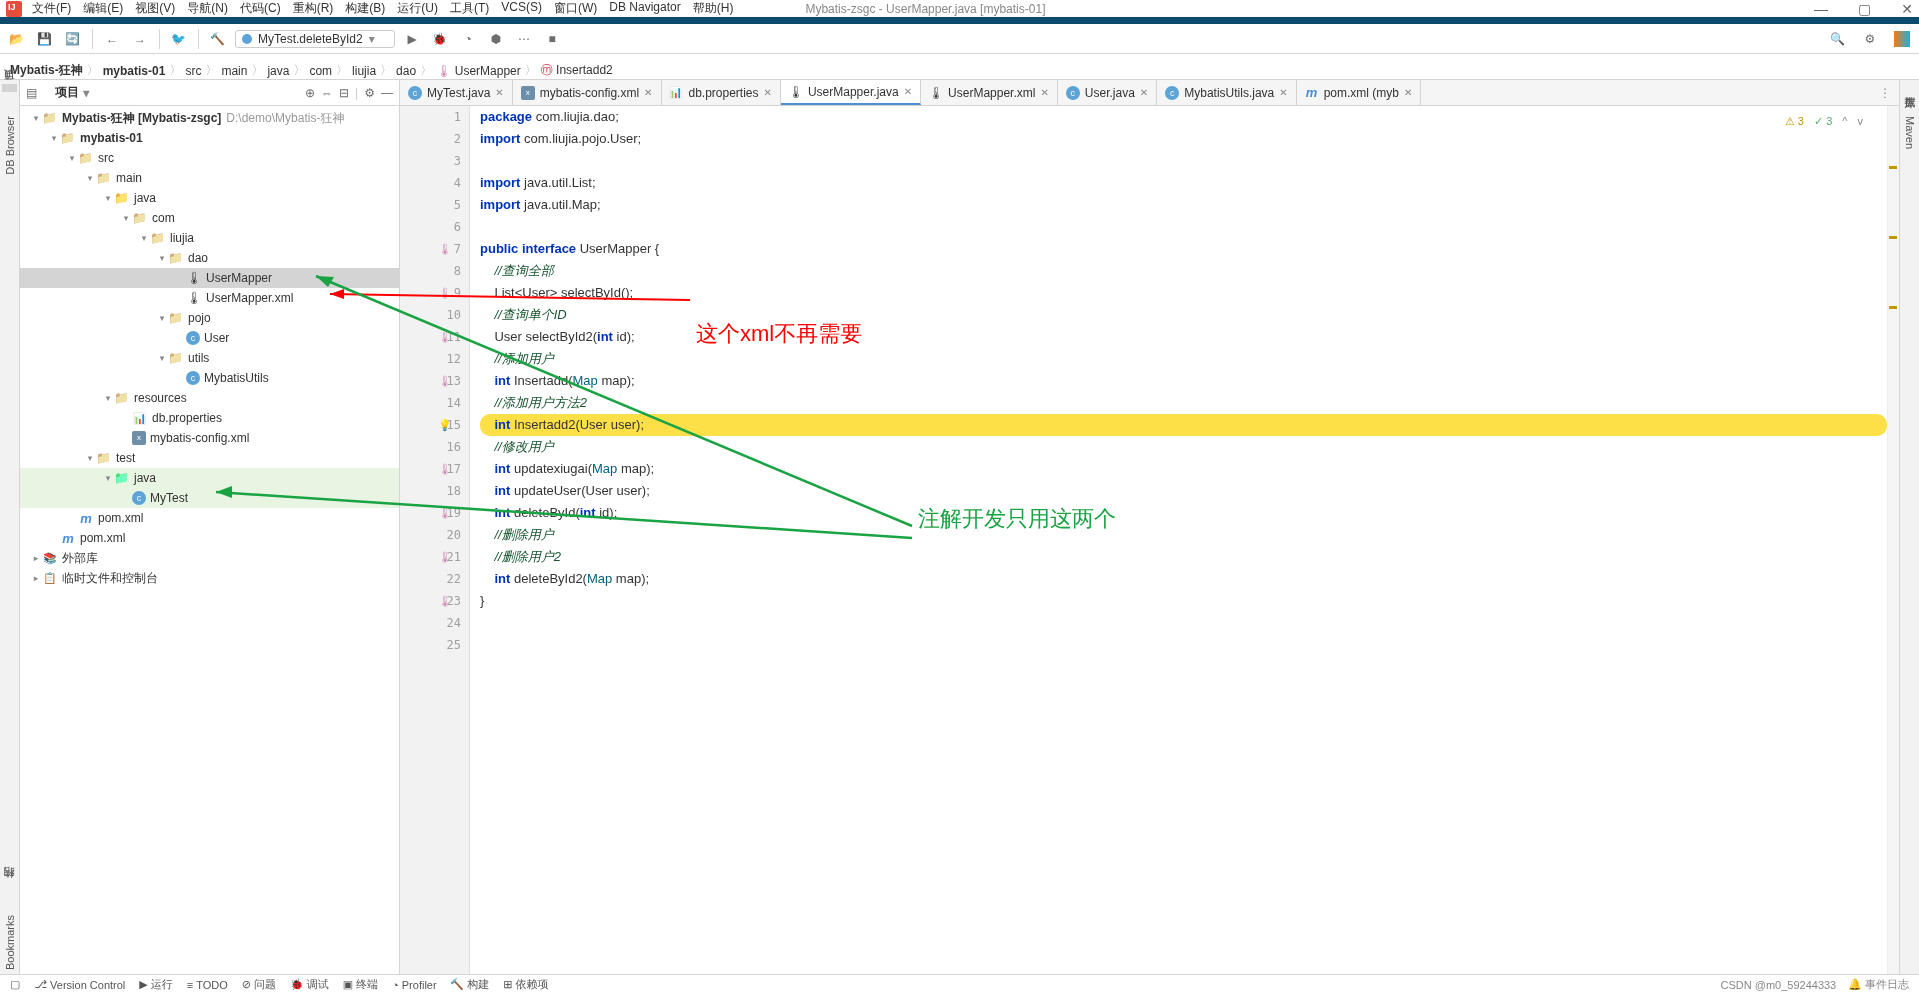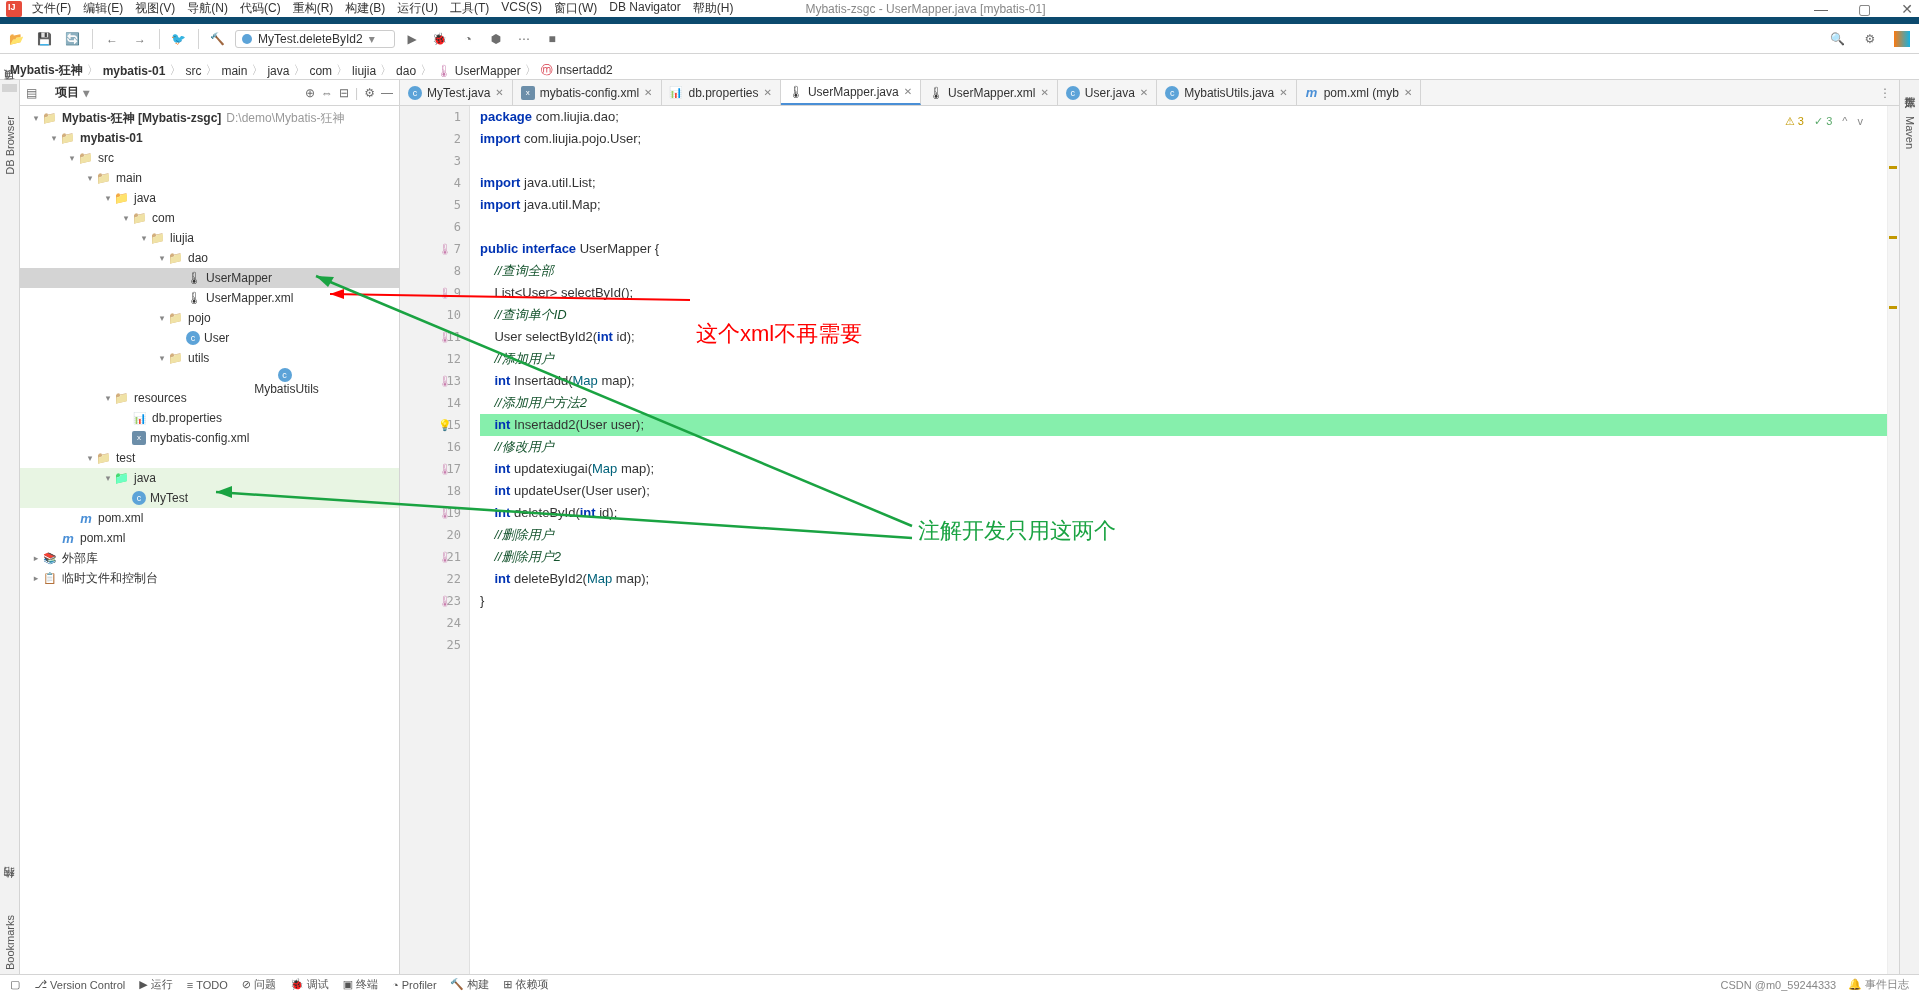--- a/index.html
+++ b/index.html
@@ -78,21 +78,21 @@
 .tab.active { background:#fff; border-bottom:2px solid #4a8fd6; }
 .tab .close { color:#888; font-size:10px; }
 .tab .ic { width:14px; height:14px; display:flex; align-items:center; justify-content:center; }
 .tabsright { margin-left:auto; display:flex; align-items:center; padding:0 8px; gap:8px; color:#888; }
 .editor { flex:1; display:flex; overflow:hidden; position:relative; }
 .gutter { width:70px; background:#f2f2f2; border-right:1px solid #e0e0e0; }
 .gline { height:22px; display:flex; align-items:center; justify-content:flex-end; padding-right:8px; color:#a0a0a0; font-family:Consolas,monospace; font-size:12px; position:relative; }
 .gline .gicon { position:absolute; left:38px; font-size:11px; }
 .code { flex:1; font-family:Consolas,"Courier New",monospace; font-size:13px; line-height:22px; padding-left:10px; position:relative; }
 .cline { height:22px; white-space:pre; }
-.cline.hl { background:#86efac; }
+.cline.hl { background:#fde047;border-radius:10px; }
 .kw { color:#0033b3; font-weight:bold; }
 .com2 { color:#14532d; font-style:italic; }
 .type { color:#00627a; }
 
 
 .errstripe { width:12px; background:#f5f5f5; border-left:1px solid #eee; position:relative; }
 .errstripe .mark { position:absolute; right:2px; width:8px; height:3px; }
 
 
 .inspect { position:absolute; top:4px; right:24px; display:flex; gap:10px; font-size:11px; align-items:center; }
@@ -288,21 +288,21 @@
         <div class="node" style="padding-left: 154px;">
           <span class="arrow"></span>
           <span class="ic cls"></span>
           <span class="label">User</span>
         </div>
         <div class="node" style="padding-left: 136px;">
           <span class="arrow">▾</span>
           <span class="ic folder"></span>
           <span class="label">utils</span>
         </div>
-        <div class="node" style="padding-left: 154px; flex-direction: column;">
+        <div class="node" style="padding-left: 154px;">
           <span class="arrow"></span>
           <span class="ic cls"></span>
           <span class="label">MybatisUtils</span>
         </div>
         <div class="node" style="padding-left: 82px;">
           <span class="arrow">▾</span>
           <span class="ic folder"></span>
           <span class="label">resources</span>
         </div>
         <div class="node" style="padding-left: 100px;">
@@ -478,21 +478,21 @@
   <line x1="690" y1="300" x2="330" y2="294" stroke="#ff0000" stroke-width="2"></line>
   <polygon points="330,294 344,289 344,299" fill="#ff0000"></polygon>
 
   <line x1="912" y1="526" x2="316" y2="276" stroke="#1aa342" stroke-width="2.5"></line>
   <polygon points="316,276 334,277 328,287" fill="#1aa342"></polygon>
 
   <line x1="912" y1="538" x2="216" y2="492" stroke="#1aa342" stroke-width="2.5"></line>
   <polygon points="216,492 232,486 232,498" fill="#1aa342"></polygon>
 </svg>
 <div class="anno-text red" style="top:292px;left:696px;">这个xml不再需要</div>
-<div class="anno-text" style="top:516px;left:918px;">注解开发只用这两个</div>
+<div class="anno-text" style="top:504px;left:918px;">注解开发只用这两个</div>
 
 <div class="bottombar">
   <span>▢</span>
   <span class="bt">⎇ <span>Version Control</span></span>
   <span class="bt">▶ <span>运行</span></span>
   <span class="bt">≡ <span>TODO</span></span>
   <span class="bt">⊘ <span>问题</span></span>
   <span class="bt">🐞 <span>调试</span></span>
   <span class="bt">▣ <span>终端</span></span>
   <span class="bt">◔ <span>Profiler</span></span>

